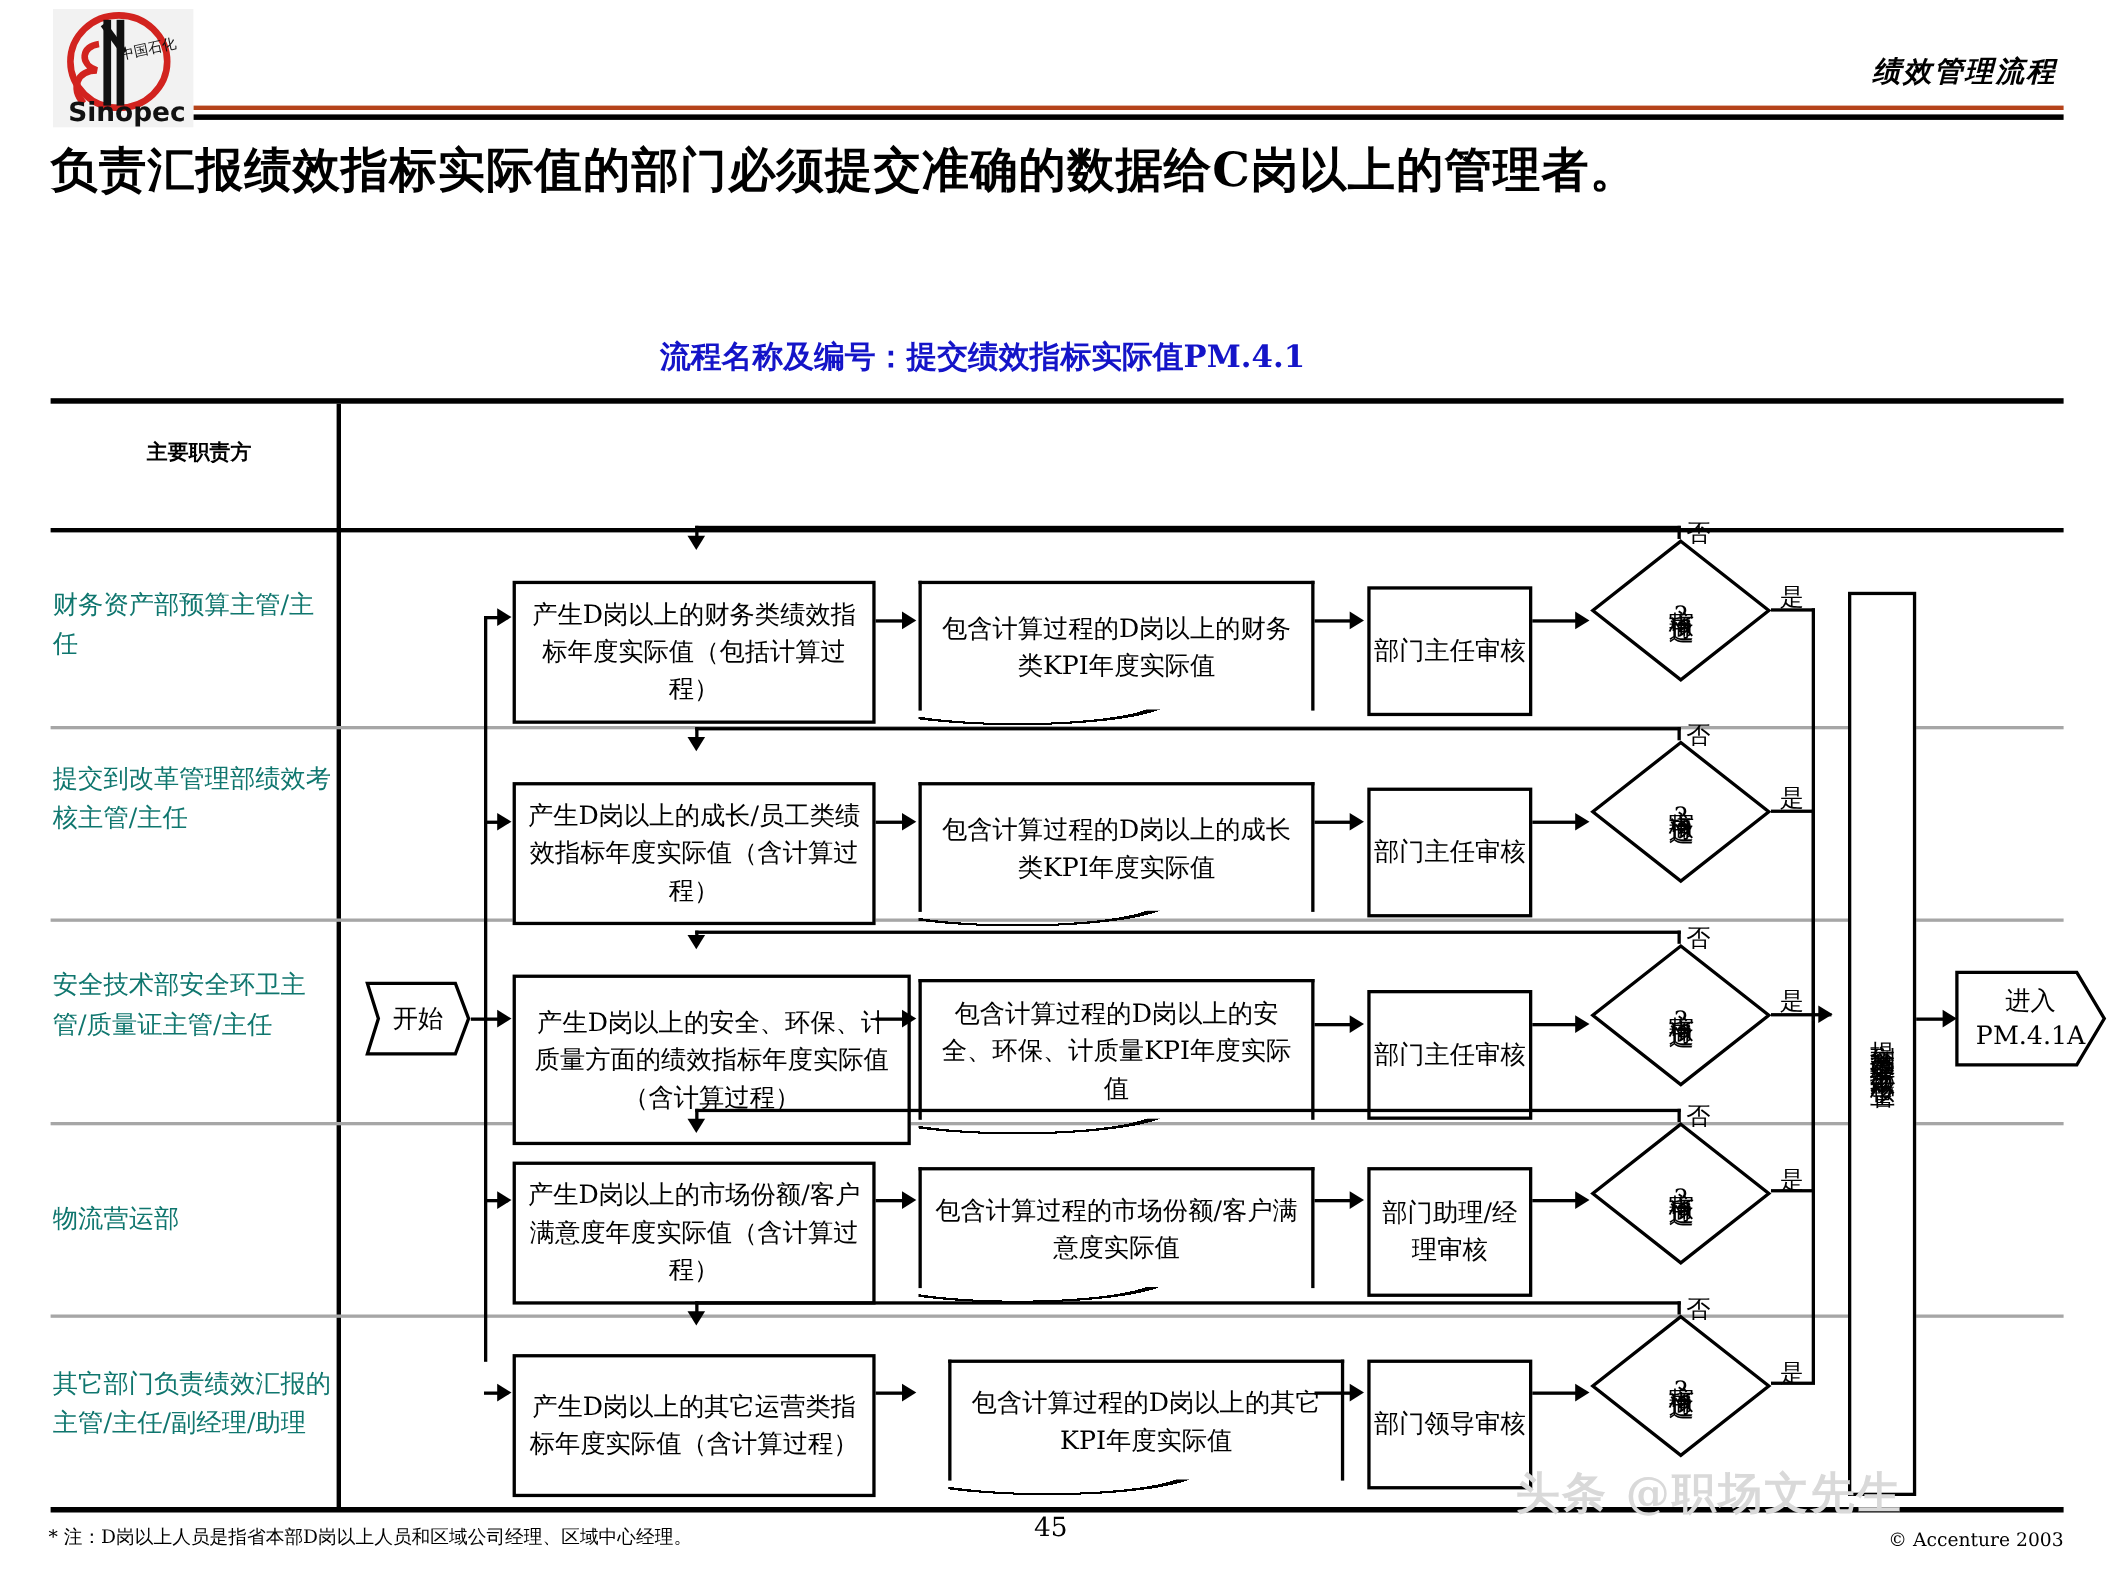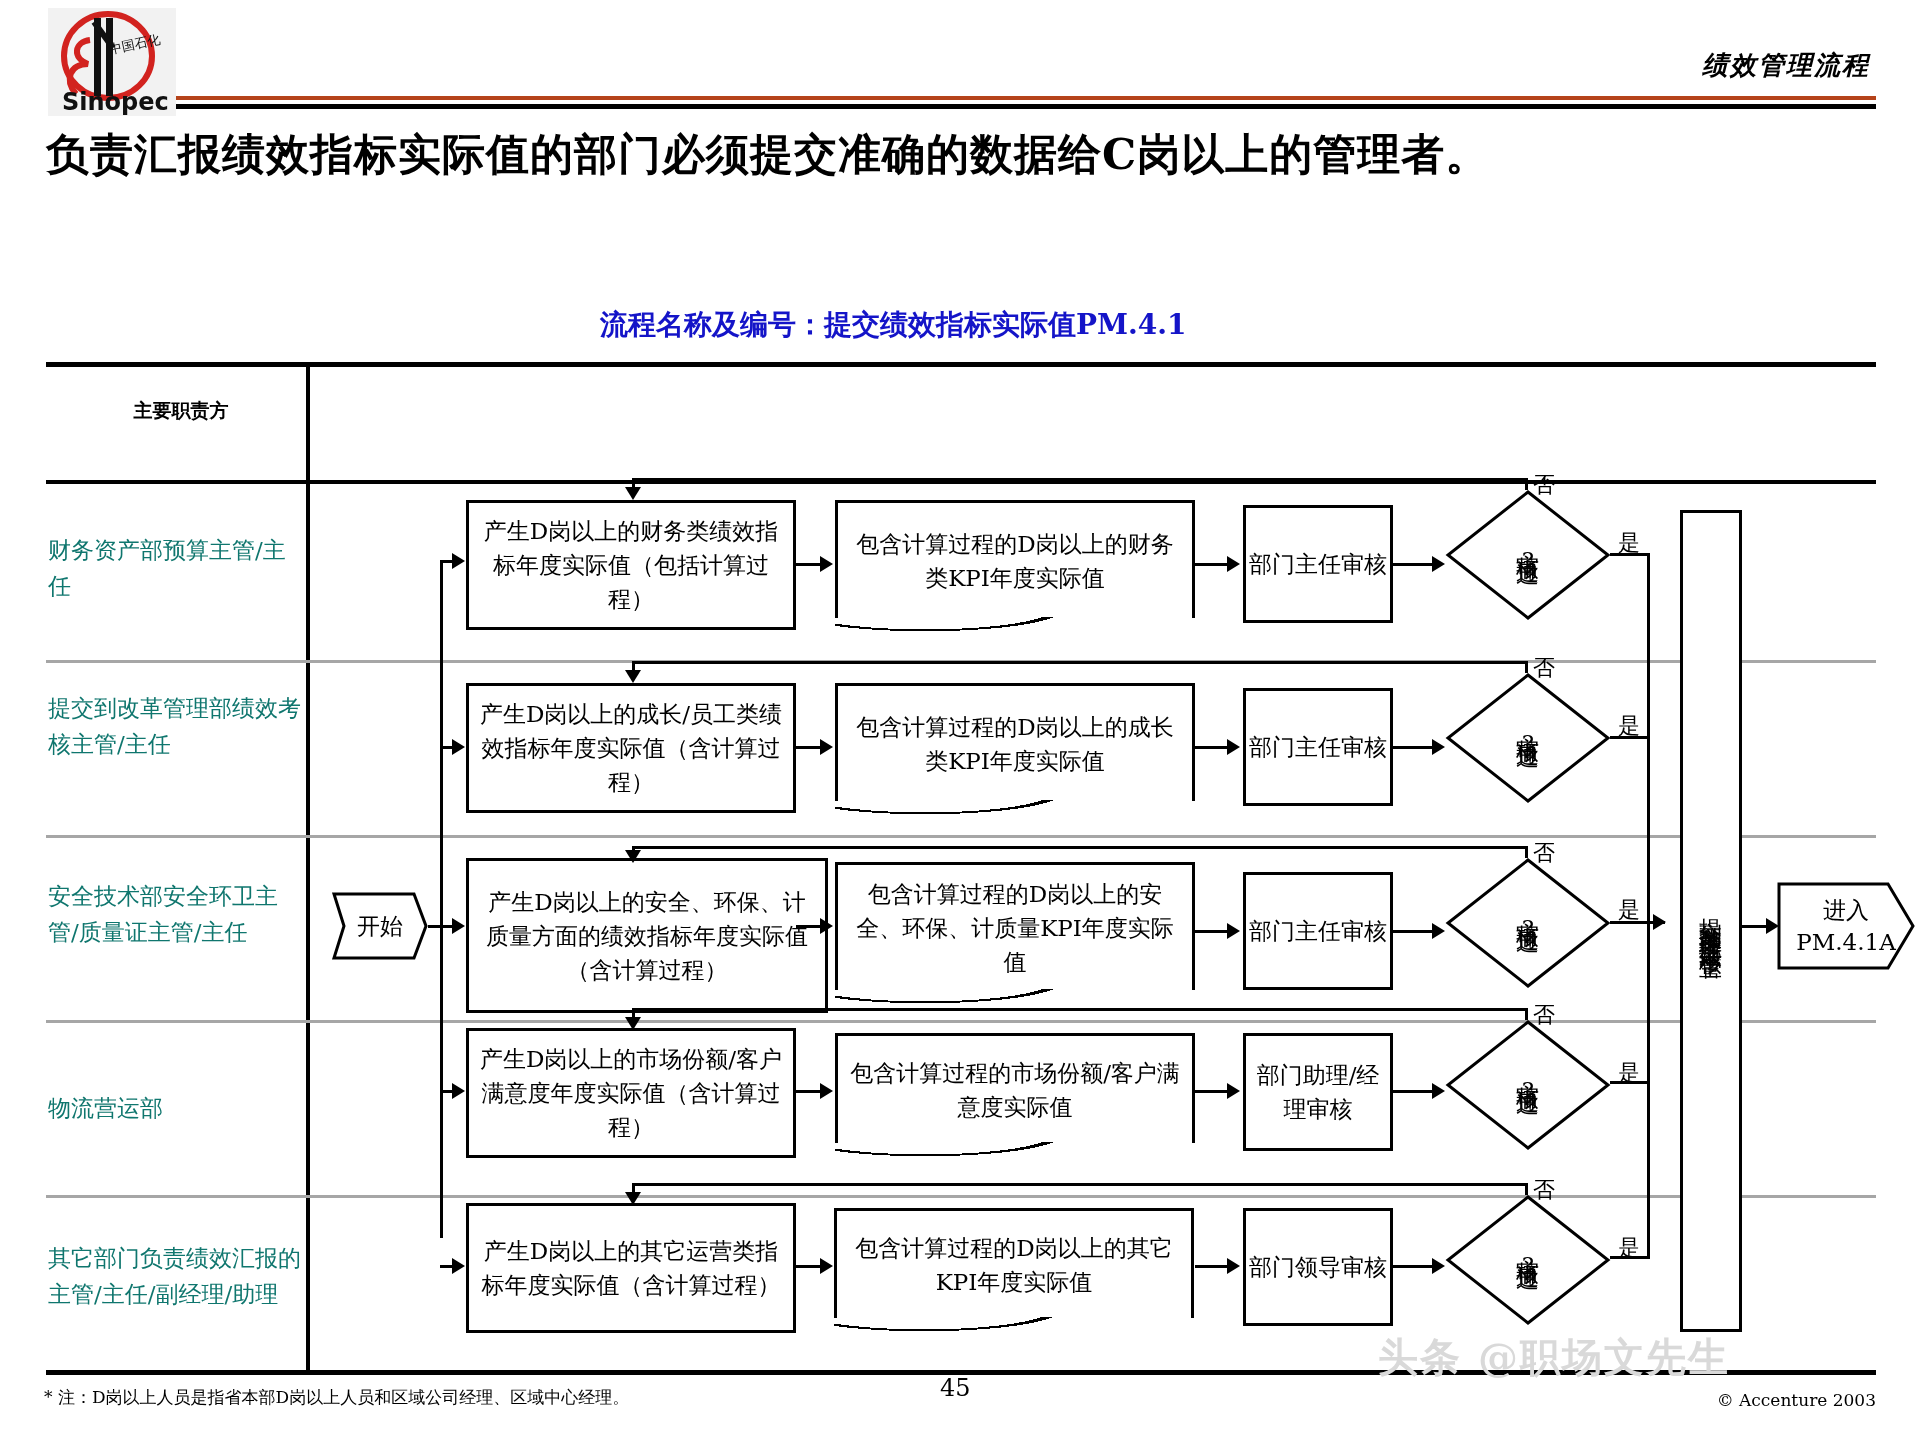--- a/index.html
+++ b/index.html
@@ -49,20 +49,21 @@
     font-family:"DejaVu Serif","Liberation Serif",serif;
   }
 
   
   .node{
     position:absolute;box-sizing:border-box;
     border:3px solid #000;background:#fff;
     display:flex;align-items:center;justify-content:center;
     text-align:center;color:#000;
     font-family:"DejaVu Serif","Liberation Serif",serif;
+    margin-top:28px;
   }
   .proc{font-size:23px;line-height:34px;padding:4px 8px;}
   .doc{font-size:23px;line-height:34px;padding:4px 10px;border-bottom:none;}
   .doc::after{
     content:"";position:absolute;left:-3px;right:-3px;bottom:-19px;height:20px;
     background:
       radial-gradient(ellipse 52% 150% at 25% -40%, transparent 68%, #000 68%, #000 74%, transparent 74%);
   }
   .review{font-size:23px;line-height:34px;}
   .vert-text{
@@ -271,21 +272,21 @@
 <div class="abs ln h" style="left:1393px;top:1090px;width:40px;"></div>
 <div class="abs arrowR" style="left:1432px;top:1083px"></div>
 <div class="abs ln h" style="left:1610px;top:1081px;width:40px;"></div>
 <div class="abs ln v" style="left:1647px;top:928px;height:155px;"></div>
 <div class="abs ln v" style="left:1525px;top:1008px;height:12px;"></div>
 <div class="abs ln h" style="left:632px;top:1008px;width:896px;"></div>
 <div class="abs ln v" style="left:632px;top:1008px;height:12px;"></div>
 <div class="abs arrowD" style="left:625px;top:1017px"></div>
 
 <div class="node proc" style="left:466px;top:1203px;width:330px;height:130px;">产生D岗以上的其它运营类指标年度实际值（含计算过程）</div>
-<div class="node doc" style="left:834px;top:1208px;width:360px;height:110px;">包含计算过程的D岗以上的其它KPI年度实际值</div>
+<div class="node doc" style="left:862px;top:1208px;width:360px;height:110px;">包含计算过程的D岗以上的其它KPI年度实际值</div>
 <div class="node review" style="left:1243px;top:1208px;width:150px;height:118px;">部门领导审核</div>
 <div class="diamond-wrap" style="left:1443px;top:1192px;width:170px;height:136px;">
   <svg width="170" height="136" viewBox="0 0 170 136">
     <path d="M85 5 L165 68 L85 131 L5 68 Z" fill="#fff" stroke="#000" stroke-width="3"></path>
   </svg>
   <div class="diamond-label">
       <span class="vert-text">审核通过?</span>
     </div>
 </div>
 <div class="branch-txt" style="left:1618px;top:1233px">是</div>

